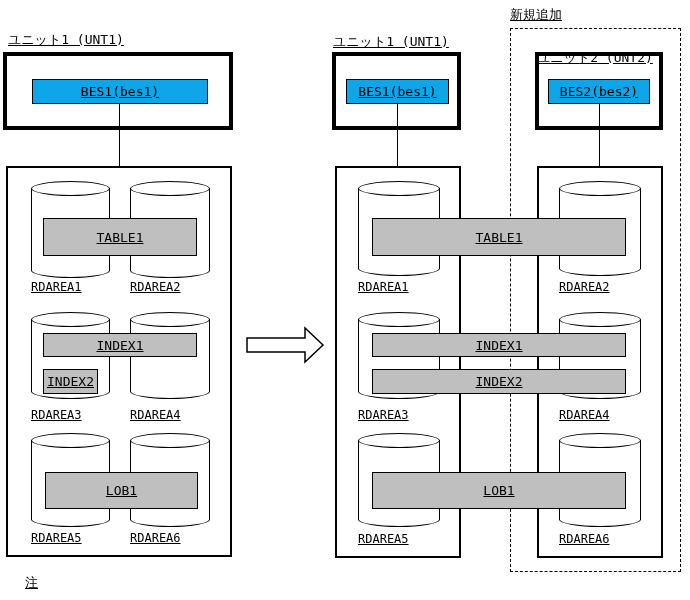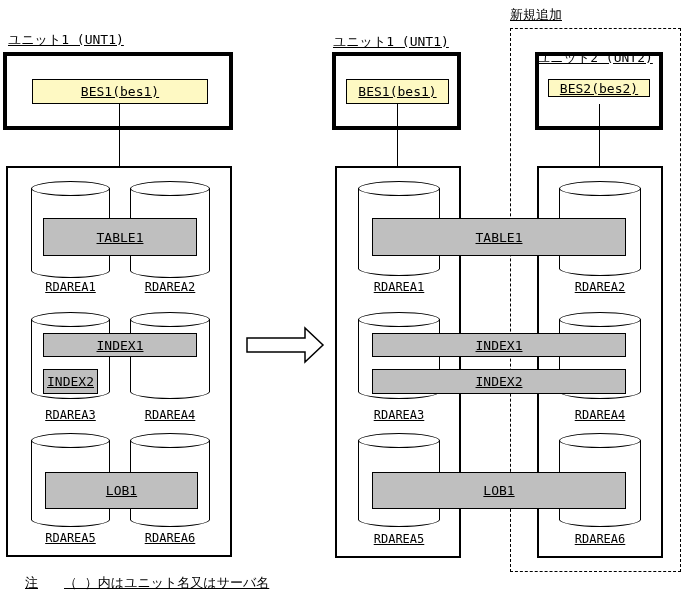--- a/index.html
+++ b/index.html
@@ -4,40 +4,40 @@
 <style>
   html,body{margin:0;padding:0;background:#fff;}
   #stage{
     position:relative;width:690px;height:600px;background:#fff;overflow:hidden;
     font-family:"DejaVu Sans Mono","Liberation Mono",monospace;color:#000;
   }
   .abs{position:absolute;text-decoration:underline;}
   .jp-label{font-size:13px;line-height:13px;white-space:nowrap;z-index:6;}
   .unit-thick{border:4px solid #000;background:transparent;z-index:4;box-sizing:border-box;}
   .server-box{
-    border:1px solid #000;background:#fef9c3;z-index:5;box-sizing:border-box;
+    border:1px solid #000;background:#0ea5e9;z-index:5;box-sizing:border-box;
     display:flex;align-items:center;justify-content:center;
     font-size:13px;white-space:nowrap;
   }
   .vline{width:1px;background:#000;z-index:2;}
   .container-box{border:2px solid #000;background:#fff;z-index:2;box-sizing:border-box;}
   .dashed-box{border:1px dashed #000;background:transparent;z-index:1;box-sizing:border-box;}
   .cyl{z-index:3;}
   .cyl .cb{position:absolute;left:0;right:0;bottom:0;height:15px;background:#fff;
            border:1px solid #000;border-radius:50%;box-sizing:border-box;}
   .cyl .cs{position:absolute;left:0;right:0;top:7px;bottom:7px;background:#fff;
            border-left:1px solid #000;border-right:1px solid #000;box-sizing:border-box;}
   .cyl .ct{position:absolute;left:0;right:0;top:0;height:15px;background:#fff;
            border:1px solid #000;border-radius:50%;box-sizing:border-box;}
   .band{
     background:#bfbfbf;border:1px solid #000;z-index:5;box-sizing:border-box;
     display:flex;align-items:center;justify-content:center;
     font-size:13px;white-space:nowrap;
   }
-  .rd-label{font-size:12px;line-height:12px;text-align:center;z-index:6;white-space:nowrap;}
+  .rd-label{font-size:12px;line-height:12px;z-index:6;white-space:nowrap;}
   .note{font-size:13px;line-height:14px;white-space:nowrap;z-index:6;}
   svg{display:block;}
 </style>
 </head>
 <body>
 
 <div id="stage">
 
   <div class="abs jp-label" style="left:8px;top:33px;">ユニット1 (UNT1)</div>
 
@@ -102,21 +102,21 @@
 
   <div class="abs dashed-box" style="left:510px;top:28px;width:171px;height:544px;"></div>
 
   <div class="abs jp-label" style="left:333px;top:35px;">ユニット1 (UNT1)</div>
   <div class="abs jp-label" style="left:537px;top:51px;">ユニット2 (UNT2)</div>
 
   <div class="abs unit-thick" style="left:332px;top:52px;width:129px;height:78px;"></div>
   <div class="abs unit-thick" style="left:535px;top:52px;width:128px;height:78px;"></div>
 
   <div class="abs server-box" style="left:346px;top:79px;width:103px;height:25px;">BES1(bes1)</div>
-  <div class="abs server-box" style="left:548px;top:79px;width:102px;height:18px;">BES2(bes2)</div>
+  <div class="abs server-box" style="left:548px;top:79px;width:102px;height:25px;">BES2(bes2)</div>
 
   <div class="abs vline" style="left:397px;top:104px;height:62px;"></div>
   <div class="abs vline" style="left:599px;top:104px;height:62px;"></div>
 
   <div class="abs container-box" style="left:335px;top:166px;width:126px;height:392px;"></div>
   <div class="abs container-box" style="left:537px;top:166px;width:126px;height:392px;"></div>
 
   <div class="abs cyl" style="left:358px;top:181px;width:82px;height:95px;">
       <div class="cb"></div>
       <div class="cs"></div>
@@ -154,15 +154,14 @@
   <div class="abs band" style="left:372px;top:472px;width:254px;height:37px;">LOB1</div>
 
   <div class="abs rd-label" style="left:358px;top:281px;width:82px;">RDAREA1</div>
   <div class="abs rd-label" style="left:559px;top:281px;width:82px;">RDAREA2</div>
   <div class="abs rd-label" style="left:358px;top:409px;width:82px;">RDAREA3</div>
   <div class="abs rd-label" style="left:559px;top:409px;width:82px;">RDAREA4</div>
   <div class="abs rd-label" style="left:358px;top:533px;width:82px;">RDAREA5</div>
   <div class="abs rd-label" style="left:559px;top:533px;width:82px;">RDAREA6</div>
 
   <div class="abs note" style="left:25px;top:576px;">注</div>
-  <div class="abs note" style="left:64px;top:576px;">（ ）内はユニット名又はサーバ名</div>
 
 </div>
 
 </body></html>

